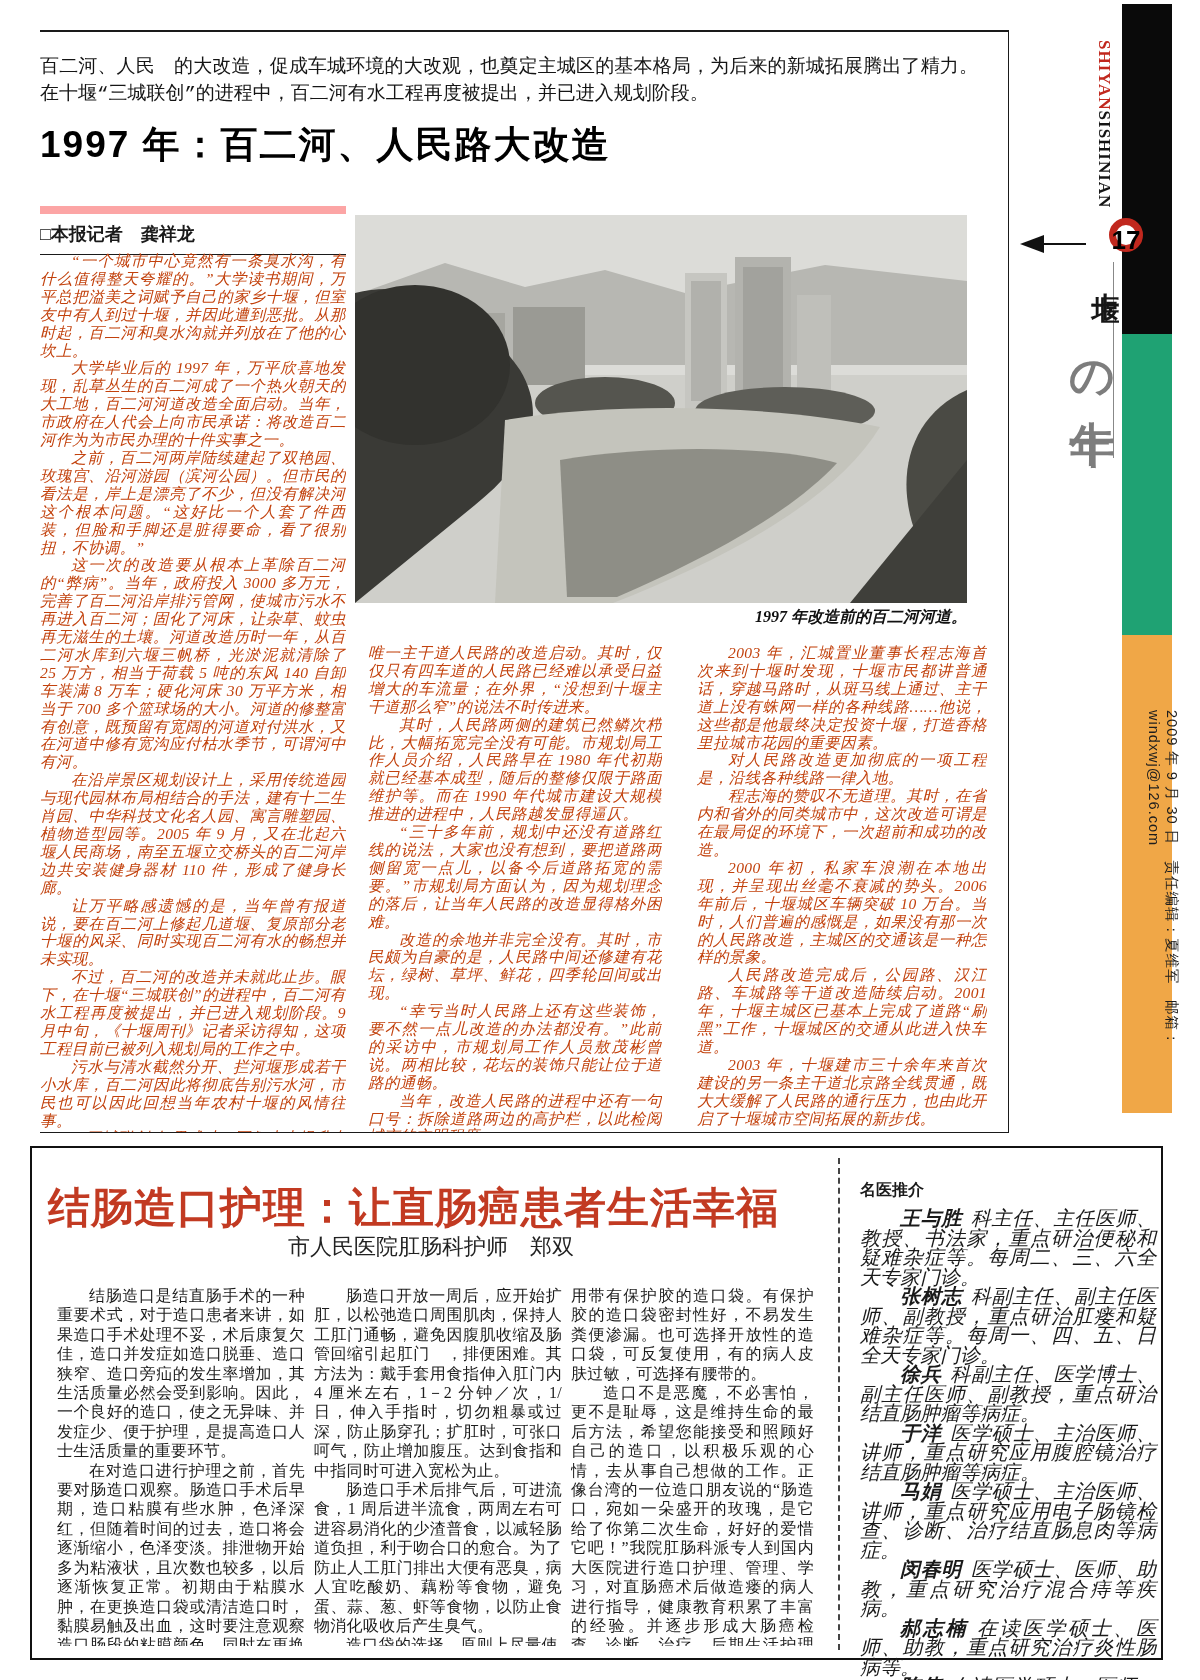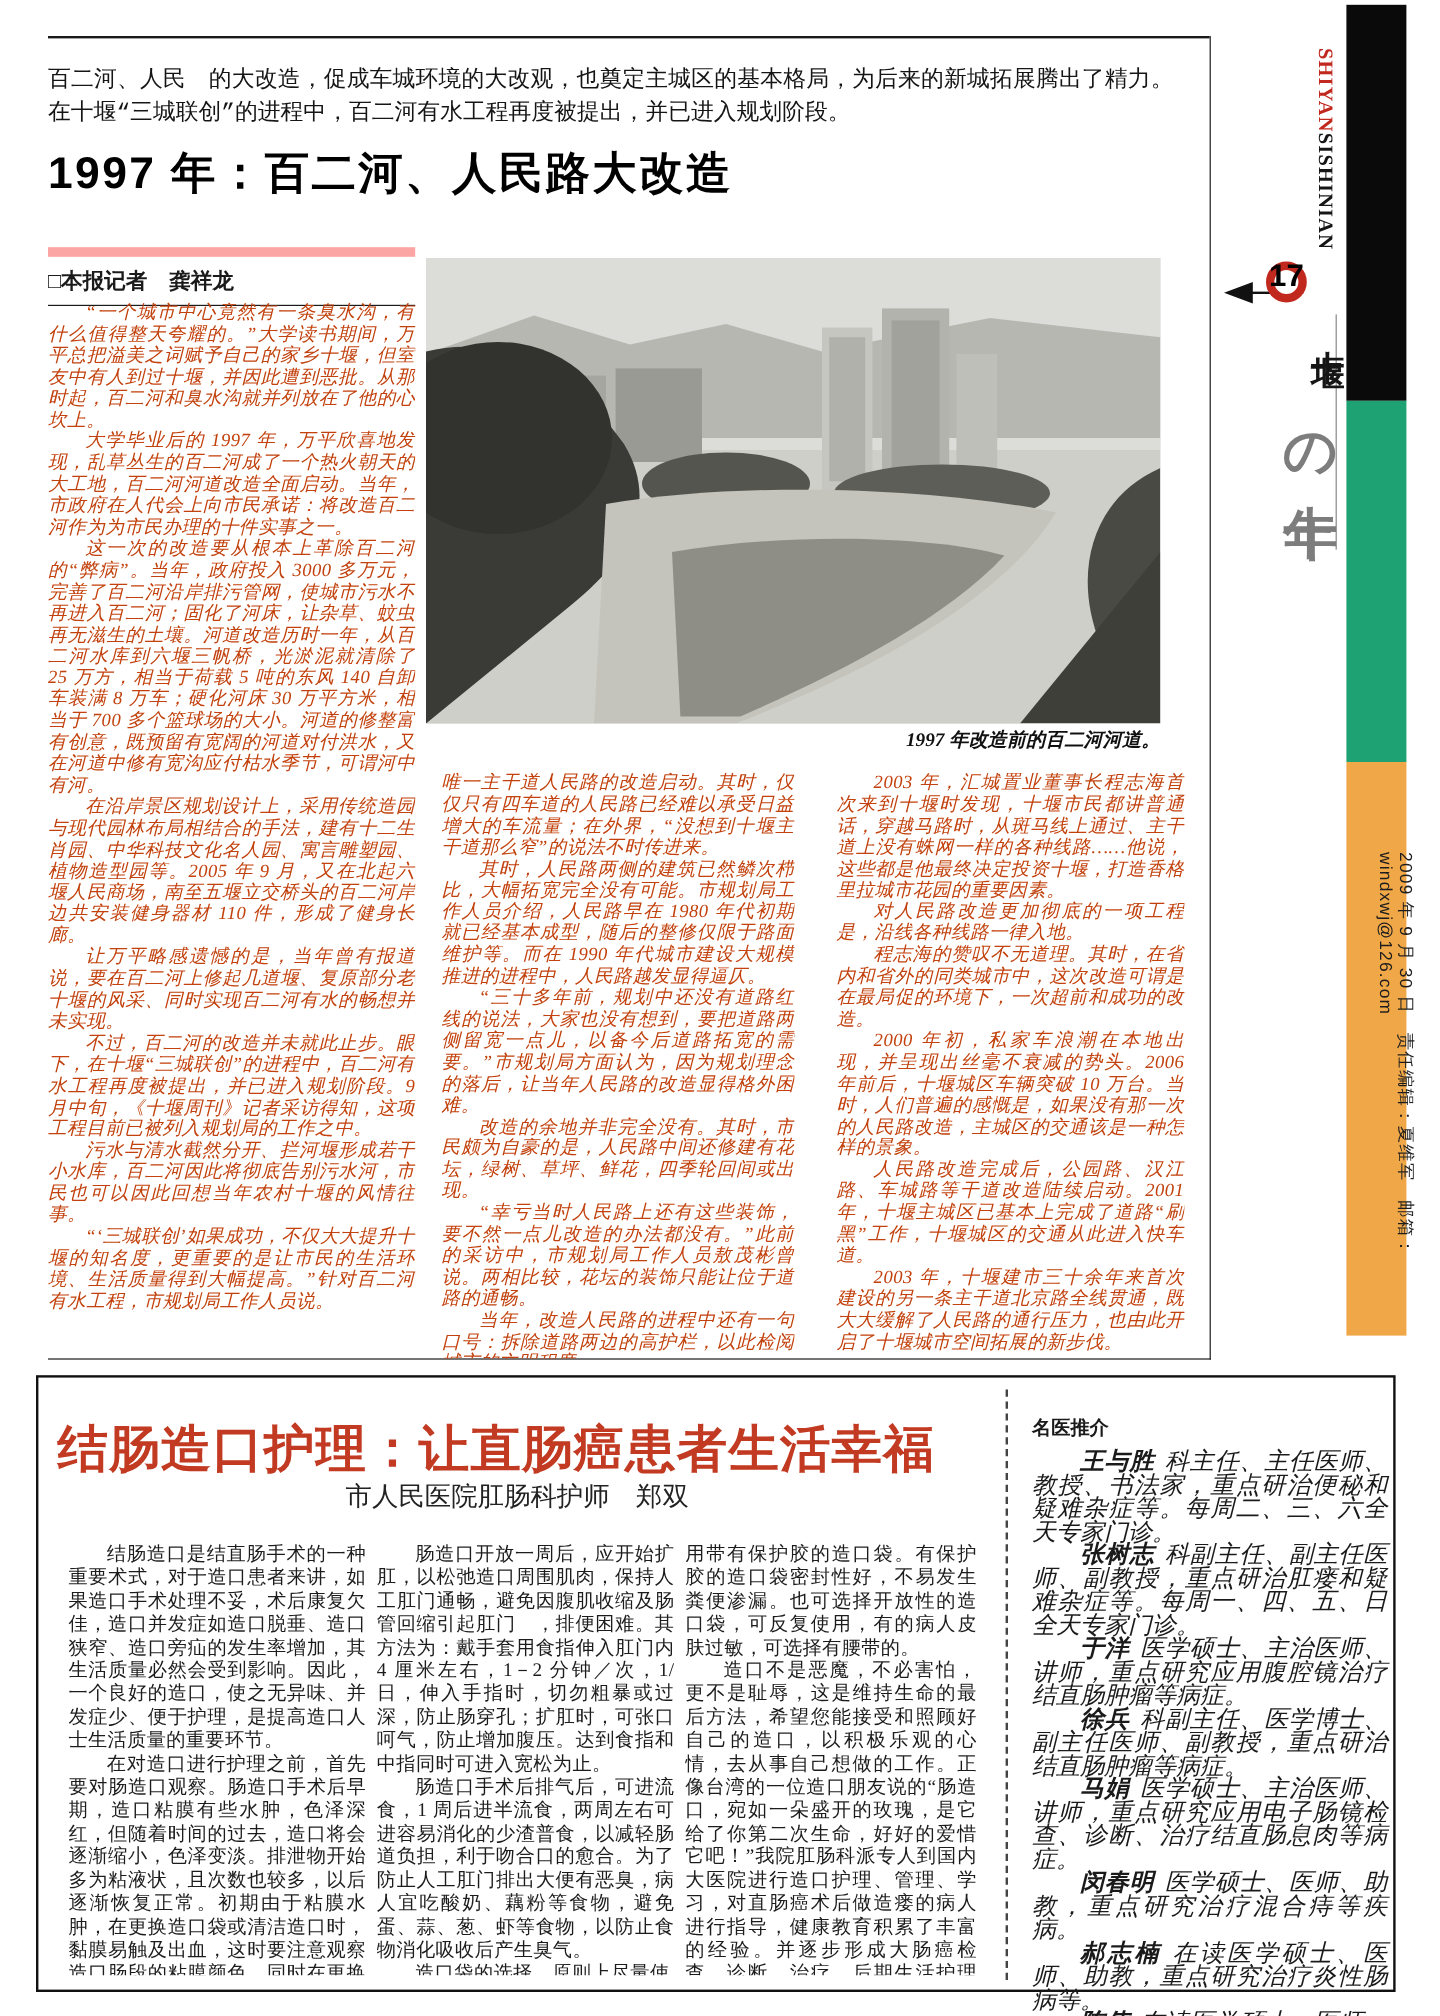--- a/index.html
+++ b/index.html
@@ -54,23 +54,23 @@
     font-family:"Liberation Serif","DejaVu Serif",serif;
     font-size:17px; font-weight:700; letter-spacing:1px;
   }
   .masthead .red { color:#c1281e; }
   .masthead .blk { color:#151515; }
   .bar { position:absolute; left:1122px; width:50px; }
   .bar-black  { top:4px;   height:330px; background:#0a0a0a; }
   .bar-green  { top:334px; height:301px; background:#1fa273; }
   .bar-orange { top:635px; height:478px; background:#f0a747; }
   .page-circle {
-    position:absolute; left:1055px; top:218px; width:34px; height:34px;
+    position:absolute; left:1109px; top:218px; width:34px; height:34px;
     background:#fff; border:7px solid #c1281e; border-radius:50%;
-    display:flex; align-items:flex-end; justify-content:center;
+    display:flex; align-items:flex-start; justify-content:center;
     font-family:"Liberation Sans","DejaVu Sans",sans-serif;
     font-size:26px; font-weight:700; color:#000; z-index:3;
   }
   .arrow-line { position:absolute; left:1042px; top:243px; width:44px; height:2px; background:#111; z-index:2; }
   .arrow-head {
     position:absolute; left:1020px; top:235px; width:0; height:0; z-index:2;
     border-top:9px solid transparent; border-bottom:9px solid transparent; border-right:24px solid #111;
   }
   .side-vline { position:absolute; left:1113px; top:262px; width:1px; height:196px; background:#888; }
   .brand-cn {
@@ -152,20 +152,21 @@
       <path d="M495,388 L612,245 L612,388 Z" fill="#3f3f3a"></path>
       <path d="M150,205 C270,185 430,192 525,212 C480,285 375,342 258,388 L140,388 Z" fill="#c4c4bc"></path>
       <path d="M205,245 C305,228 425,232 482,248 C432,302 340,348 262,382 L212,382 Z" fill="#8e8e86"></path>
     </svg>
   </div>
   <div class="photo-caption">1997 年改造前的百二河河道。</div>
 
   <div class="col col1">
     <p>“一个城市中心竟然有一条臭水沟，有什么值得整天夸耀的。”大学读书期间，万平总把溢美之词赋予自己的家乡十堰，但室友中有人到过十堰，并因此遭到恶批。从那时起，百二河和臭水沟就并列放在了他的心坎上。</p>
     <p>大学毕业后的 1997 年，万平欣喜地发现，乱草丛生的百二河成了一个热火朝天的大工地，百二河河道改造全面启动。当年，市政府在人代会上向市民承诺：将改造百二河作为为市民办理的十件实事之一。</p>
+    <p>之前，百二河两岸陆续建起了双艳园、玫瑰宫、沿河游园（滨河公园）。但市民的看法是，岸上是漂亮了不少，但没有解决河这个根本问题。“这好比一个人套了件西装，但脸和手脚还是脏得要命，看了很别扭，不协调。”</p>
     <p>这一次的改造要从根本上革除百二河的“弊病”。当年，政府投入 3000 多万元，完善了百二河沿岸排污管网，使城市污水不再进入百二河；固化了河床，让杂草、蚊虫再无滋生的土壤。河道改造历时一年，从百二河水库到六堰三帆桥，光淤泥就清除了 25 万方，相当于荷载 5 吨的东风 140 自卸车装满 8 万车；硬化河床 30 万平方米，相当于 700 多个篮球场的大小。河道的修整富有创意，既预留有宽阔的河道对付洪水，又在河道中修有宽沟应付枯水季节，可谓河中有河。</p>
     <p>在沿岸景区规划设计上，采用传统造园与现代园林布局相结合的手法，建有十二生肖园、中华科技文化名人园、寓言雕塑园、植物造型园等。2005 年 9 月，又在北起六堰人民商场，南至五堰立交桥头的百二河岸边共安装健身器材 110 件，形成了健身长廊。</p>
     <p>让万平略感遗憾的是，当年曾有报道说，要在百二河上修起几道堰、复原部分老十堰的风采、同时实现百二河有水的畅想并未实现。</p>
     <p>不过，百二河的改造并未就此止步。眼下，在十堰“三城联创”的进程中，百二河有水工程再度被提出，并已进入规划阶段。9 月中旬，《十堰周刊》记者采访得知，这项工程目前已被列入规划局的工作之中。</p>
     <p>污水与清水截然分开、拦河堰形成若干小水库，百二河因此将彻底告别污水河，市民也可以因此回想当年农村十堰的风情往事。</p>
     <p>“‘三城联创’如果成功，不仅大大提升十堰的知名度，更重要的是让市民的生活环境、生活质量得到大幅提高。”针对百二河有水工程，市规划局工作人员说。</p>
 
   </div>
   <div class="col col2">
     <p class="noindent">唯一主干道人民路的改造启动。其时，仅仅只有四车道的人民路已经难以承受日益增大的车流量；在外界，“没想到十堰主干道那么窄”的说法不时传进来。</p>
@@ -217,22 +218,22 @@
       <p class="noindent">用带有保护胶的造口袋。有保护胶的造口袋密封性好，不易发生粪便渗漏。也可选择开放性的造口袋，可反复使用，有的病人皮肤过敏，可选择有腰带的。</p>
       <p>造口不是恶魔，不必害怕，更不是耻辱，这是维持生命的最后方法，希望您能接受和照顾好自己的造口，以积极乐观的心情，去从事自己想做的工作。正像台湾的一位造口朋友说的“肠造口，宛如一朵盛开的玫瑰，是它给了你第二次生命，好好的爱惜它吧！”我院肛肠科派专人到国内大医院进行造口护理、管理、学习，对直肠癌术后做造瘘的病人进行指导，健康教育积累了丰富的经验。并逐步形成大肠癌检查，诊断、治疗，后期生活护理指导一条龙服务。欢迎这类病人前来咨询、检查。</p>
     </div>
 
     <div class="ad-divider"></div>
 
     <div class="doctors">
       <div class="doctors-title">名医推介</div>
       <div class="doc-entry"><span class="doc-name">王与胜</span><span>科主任、主任医师、教授、书法家，重点研治便秘和疑难杂症等。每周二、三、六全天专家门诊。</span></div>
       <div class="doc-entry"><span class="doc-name">张树志</span><span>科副主任、副主任医师、副教授，重点研治肛瘘和疑难杂症等。每周一、四、五、日全天专家门诊。</span></div>
+      <div class="doc-entry"><span class="doc-name">徐兵</span><span>科副主任、医学博士、副主任医师、副教授，重点研治结直肠肿瘤等病症。</span></div>
       <div class="doc-entry"><span class="doc-name">于洋</span><span>医学硕士、主治医师、讲师，重点研究应用腹腔镜治疗结直肠肿瘤等病症。</span></div>
-      <div class="doc-entry"><span class="doc-name">徐兵</span><span>科副主任、医学博士、副主任医师、副教授，重点研治结直肠肿瘤等病症。</span></div>
       <div class="doc-entry"><span class="doc-name">马娟</span><span>医学硕士、主治医师、讲师，重点研究应用电子肠镜检查、诊断、治疗结直肠息肉等病症。</span></div>
       <div class="doc-entry"><span class="doc-name">闵春明</span><span>医学硕士、医师、助教，重点研究治疗混合痔等疾病。</span></div>
       <div class="doc-entry"><span class="doc-name">郝志楠</span><span>在读医学硕士、医师、助教，重点研究治疗炎性肠病等。</span></div>
       <div class="doc-entry"><span class="doc-name">陈伟</span><span>在读医学硕士、医师、助教，重点研究治疗肛裂等疾病。</span></div>
       <div class="hotline">
         <div>名医热线：</div>
         <div>病区 (24 小时值班)：8637336</div>
         <div>门诊：8637228 医生办公室：8637618</div>
         <div>电子肠镜室：8637835</div>
 

